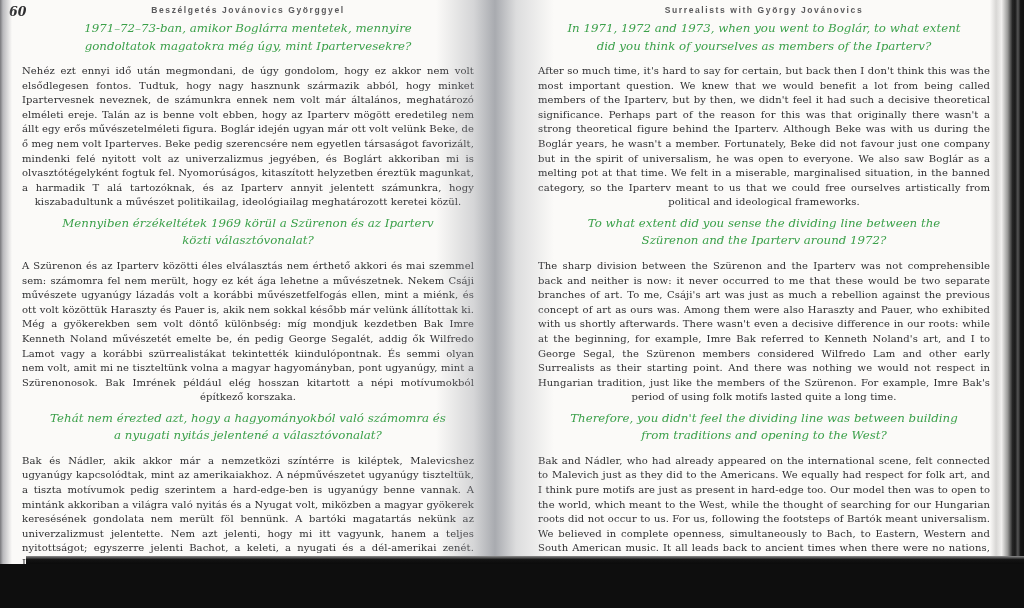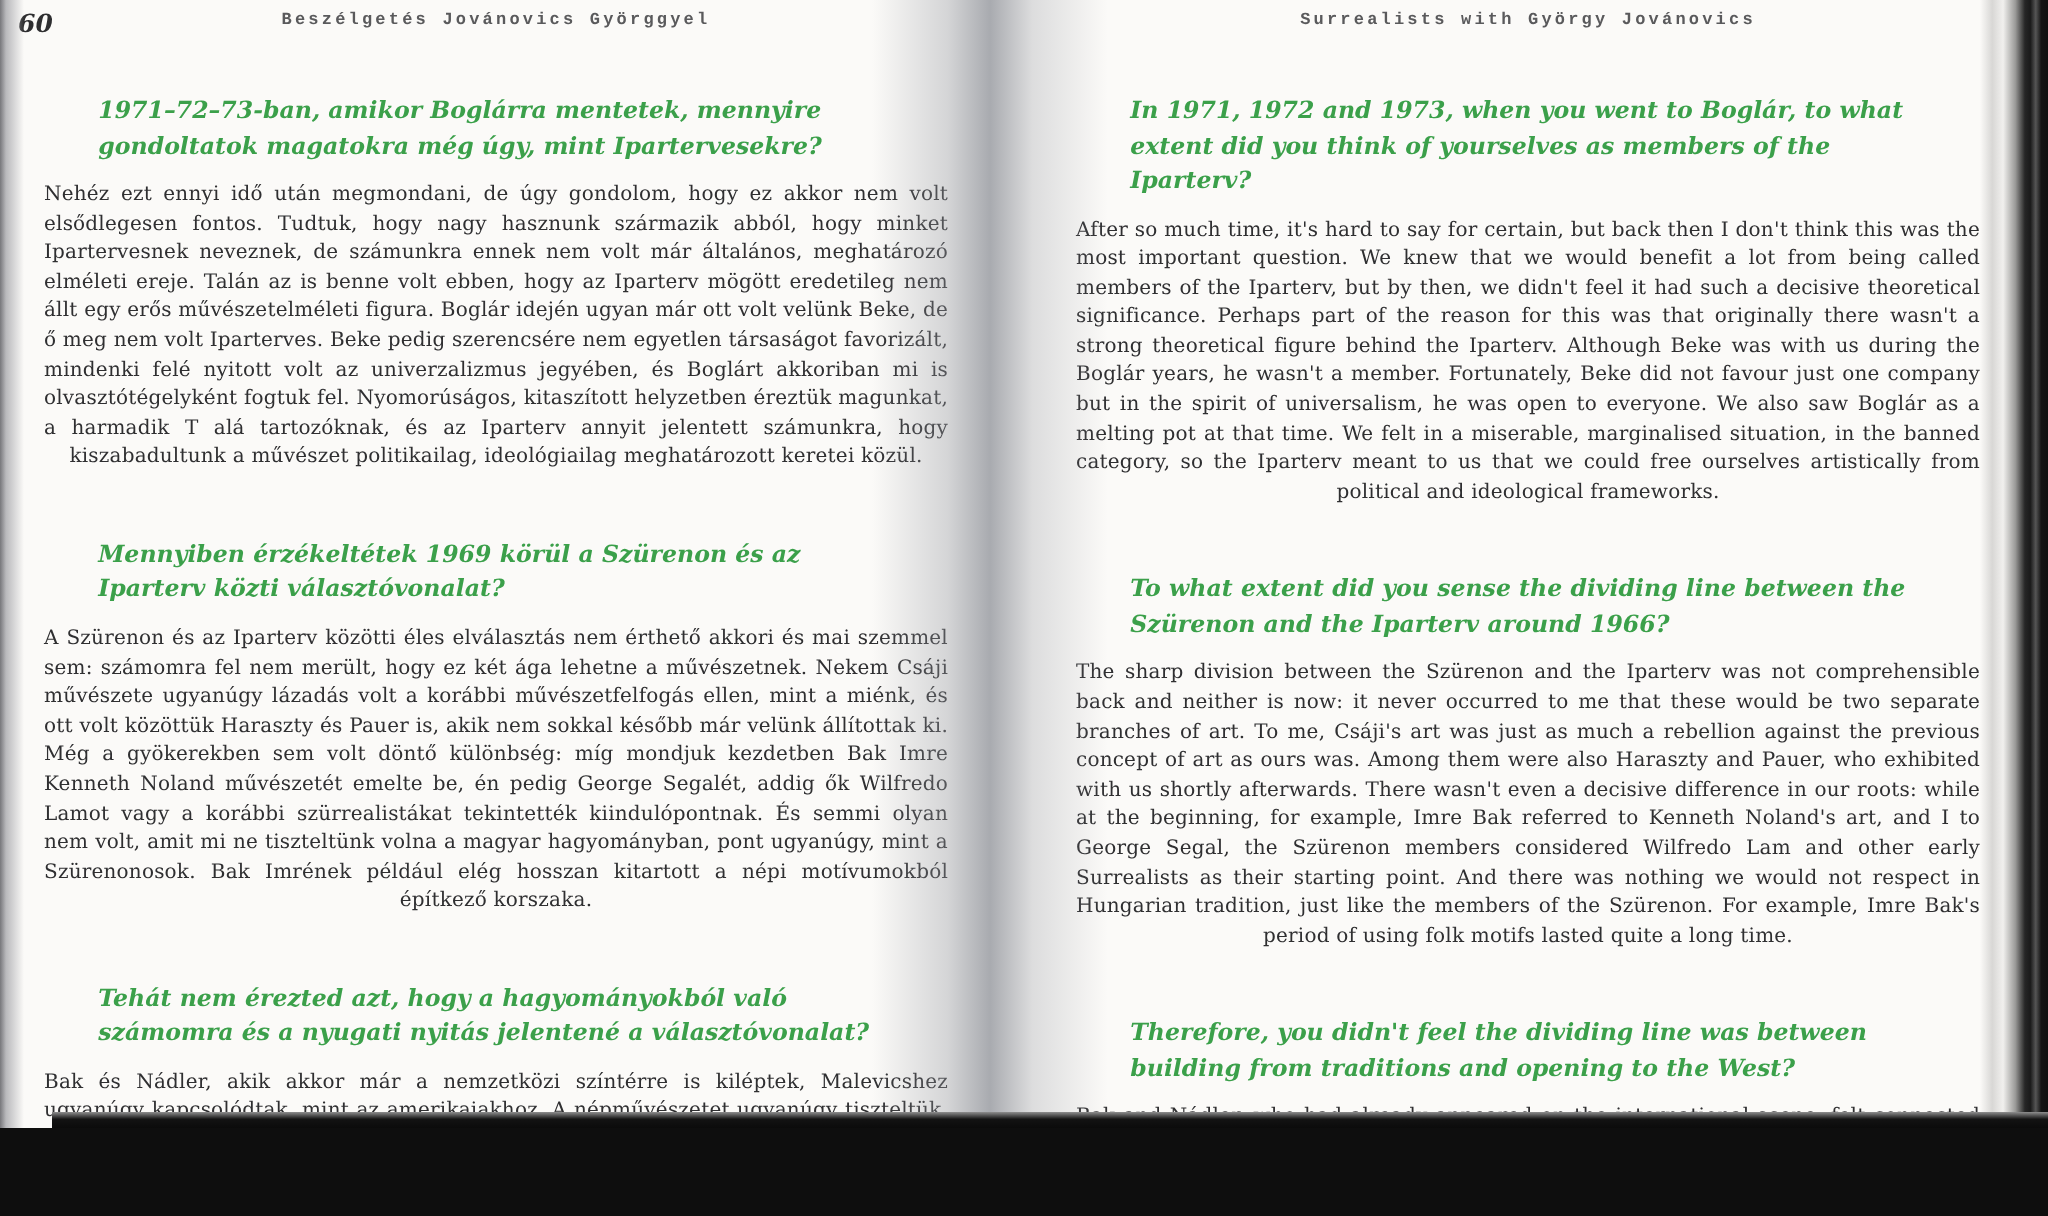--- a/index.html
+++ b/index.html
@@ -39,32 +39,33 @@
   .bottom-edge{
     position:absolute;left:26px;right:0;bottom:0;height:8px;
     background:linear-gradient(180deg,#8e8e8e 0,#131313 45%,#0b0b0b 100%);
   }
   
   .page{position:absolute;top:0;height:600px;}
   .page-left{left:22px;width:452px;}
   .page-right{left:538px;width:452px;}
   .running-head{
     margin-top:5px;text-align:center;
-    font-family:Liberation Mono, monospace;
+    font-family:Liberation Sans, sans-serif;
     font-size:8.5px;font-weight:bold;letter-spacing:1.6px;color:#5a5a5c;
   }
   .page-num{
     position:absolute;top:4px;
     font-style:italic;font-weight:bold;font-size:12.5px;color:#2e2e30;
   }
   .page-num-left{left:9px;}
   .page-num-right{right:9px;}
   .question{
-    margin:32px auto 9px;width:88%;
-    font-style:italic;font-weight:bold;
+    margin:5px auto 9px;width:88%;
+    text-align:center;
+    font-style:italic;font-weight:normal;
     font-size:11.8px;line-height:17.5px;
     color:#3ba04a;
   }
   .answer{
     margin:0;width:100%;
     font-size:10px;line-height:14.6px;letter-spacing:0.1px;
     color:#2f2f31;
     text-align:justify;text-align-last:center;
     hyphens:auto;-webkit-hyphens:auto;
   }
@@ -95,21 +96,21 @@
   </div>
 
   <div class="page page-right" lang="en">
     <div class="running-head">Surrealists with György Jovánovics</div>
 
     <section class="qa">
       <h2 class="question">In 1971, 1972 and 1973, when you went to Boglár, to what extent did you think of yourselves as members of the Iparterv?</h2>
       <p class="answer">After so much time, it's hard to say for certain, but back then I don't think this was the most important question. We knew that we would benefit a lot from being called members of the Iparterv, but by then, we didn't feel it had such a decisive theoretical significance. Perhaps part of the reason for this was that originally there wasn't a strong theoretical figure behind the Iparterv. Although Beke was with us during the Boglár years, he wasn't a member. Fortunately, Beke did not favour just one company but in the spirit of universalism, he was open to everyone. We also saw Boglár as a melting pot at that time. We felt in a miserable, marginalised situation, in the banned category, so the Iparterv meant to us that we could free ourselves artistically from political and ideological frameworks.</p>
     </section>
     <section class="qa">
-      <h2 class="question">To what extent did you sense the dividing line between the Szürenon and the Iparterv around 1966?</h2>
+      <h2 class="question">To what extent did you sense the dividing line between the Szürenon and the Iparterv around 1972?</h2>
       <p class="answer">The sharp division between the Szürenon and the Iparterv was not comprehensible back and neither is now: it never occurred to me that these would be two separate branches of art. To me, Csáji's art was just as much a rebellion against the previous concept of art as ours was. Among them were also Haraszty and Pauer, who exhibited with us shortly afterwards. There wasn't even a decisive difference in our roots: while at the beginning, for example, Imre Bak referred to Kenneth Noland's art, and I to George Segal, the Szürenon members considered Wilfredo Lam and other early Surrealists as their starting point. And there was nothing we would not respect in Hungarian tradition, just like the members of the Szürenon. For example, Imre Bak's period of using folk motifs lasted quite a long time.</p>
     </section>
     <section class="qa">
       <h2 class="question">Therefore, you didn't feel the dividing line was between building from traditions and opening to the West?</h2>
       <p class="answer">Bak and Nádler, who had already appeared on the international scene, felt connected to Malevich just as they did to the Americans. We equally had respect for folk art, and I think pure motifs are just as present in hard-edge too. Our model then was to open to the world, which meant to the West, while the thought of searching for our Hungarian roots did not occur to us. For us, following the footsteps of Bartók meant universalism. We believed in complete openness, simultaneously to Bach, to Eastern, Western and South American music. It all leads back to ancient times when there were no nations, no borders. Back then, quality was at the core of our philosophy, as increasingly pure universalism.</p>
     </section>
   </div>
 
   <div class="gutter-shadow"></div>
   <div class="left-page-edge"></div>

